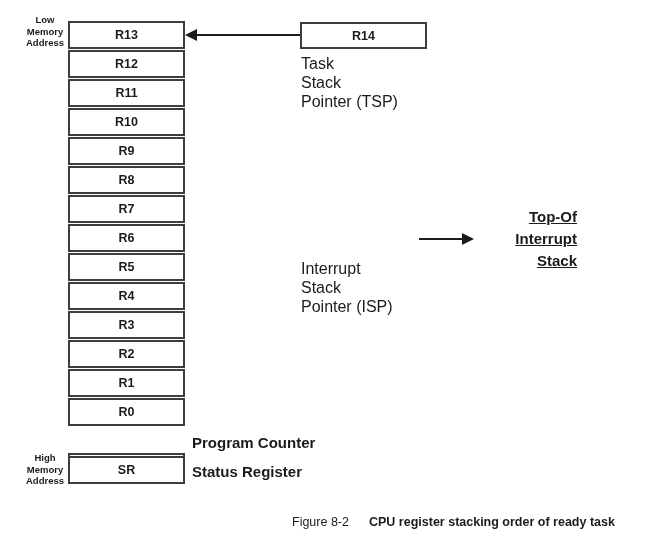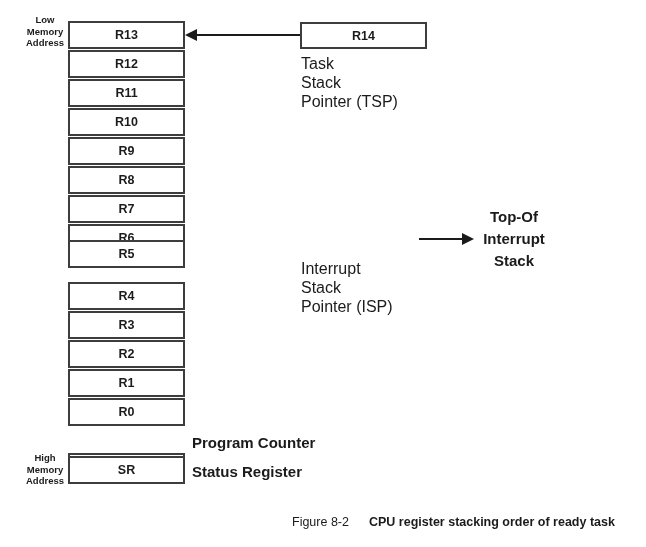--- a/index.html
+++ b/index.html
@@ -44,22 +44,22 @@
     border-top: 6px solid transparent; border-bottom: 6px solid transparent;
     border-right: 12px solid var(--text);
   }
   .arrowhead-right {
     position: absolute; width: 0; height: 0;
     border-top: 6px solid transparent; border-bottom: 6px solid transparent;
     border-left: 12px solid var(--text);
   }
   .target-label {
     position: absolute; left: 451px; top: 206px; width: 126px;
-    text-align: center; font-weight: bold; font-size: 15px;
-    line-height: 22px; white-space: pre-line;
+    text-align: right; font-weight: bold; font-size: 15px;
+    line-height: 22px; white-space: pre-line; text-decoration: underline;
   }
   .figcaption {
     position: absolute; left: 292px; top: 515px; font-size: 12.5px;
     white-space: nowrap;
   }
   .figcaption .prefix { font-weight: normal; margin-right: 20px; }
   .figcaption .title { font-weight: bold; }
 </style>
 </head>
 <body>
@@ -75,21 +75,21 @@
 
   <div>
     <div class="cell" style="top:21px">R13</div>
     <div class="cell" style="top:50px">R12</div>
     <div class="cell" style="top:79px">R11</div>
     <div class="cell" style="top:108px">R10</div>
     <div class="cell" style="top:137px">R9</div>
     <div class="cell" style="top:166px">R8</div>
     <div class="cell" style="top:195px">R7</div>
     <div class="cell" style="top:224px">R6</div>
-    <div class="cell" style="top:240px">R5</div>
+    <div class="cell" style="top:253px">R5</div>
     <div class="cell" style="top:282px">R4</div>
     <div class="cell" style="top:311px">R3</div>
     <div class="cell" style="top:340px">R2</div>
     <div class="cell" style="top:369px">R1</div>
     <div class="cell" style="top:398px">R0</div>
     <div class="cell" style="top:453px">R15</div>
     <div class="cell" style="top:456px">SR</div>
   </div>
 
   <div class="reg-annotation" style="top:434px">Program Counter</div>

